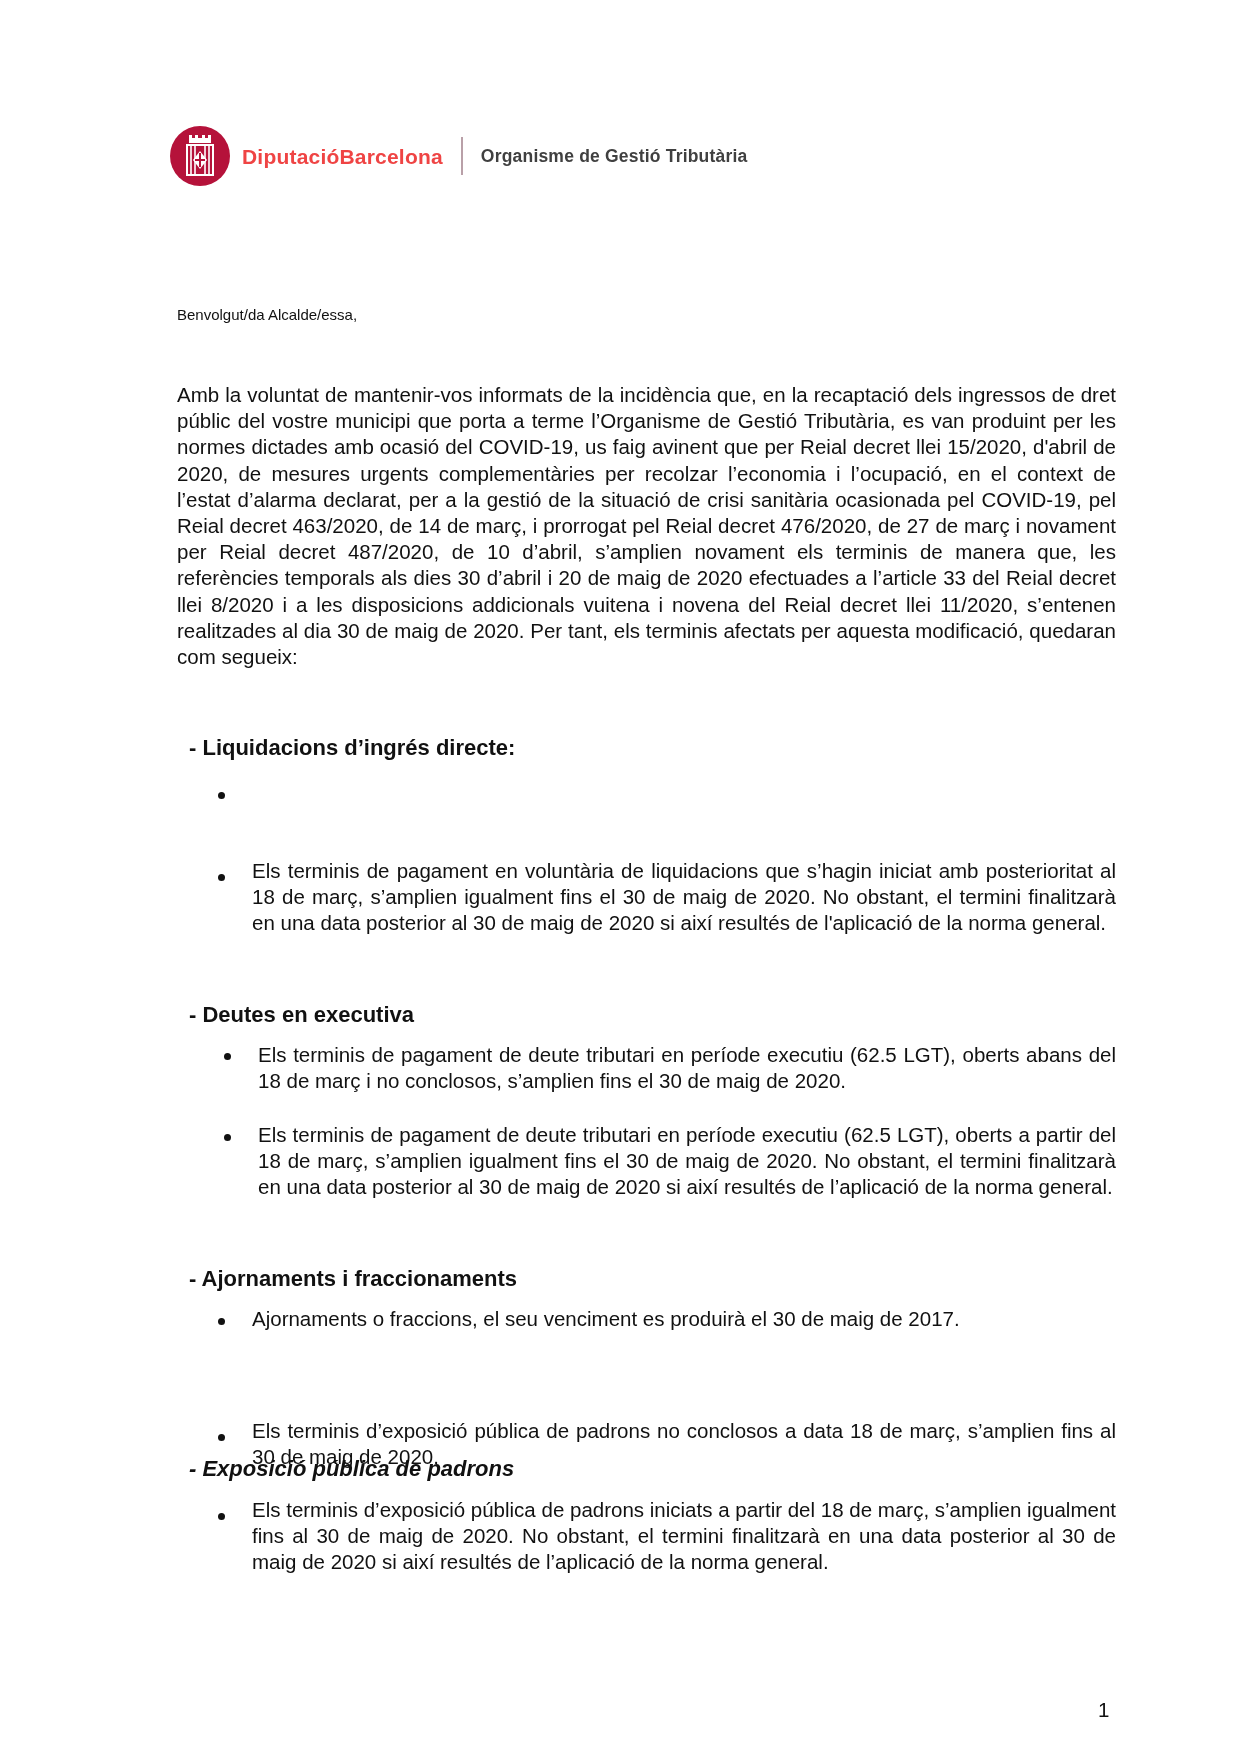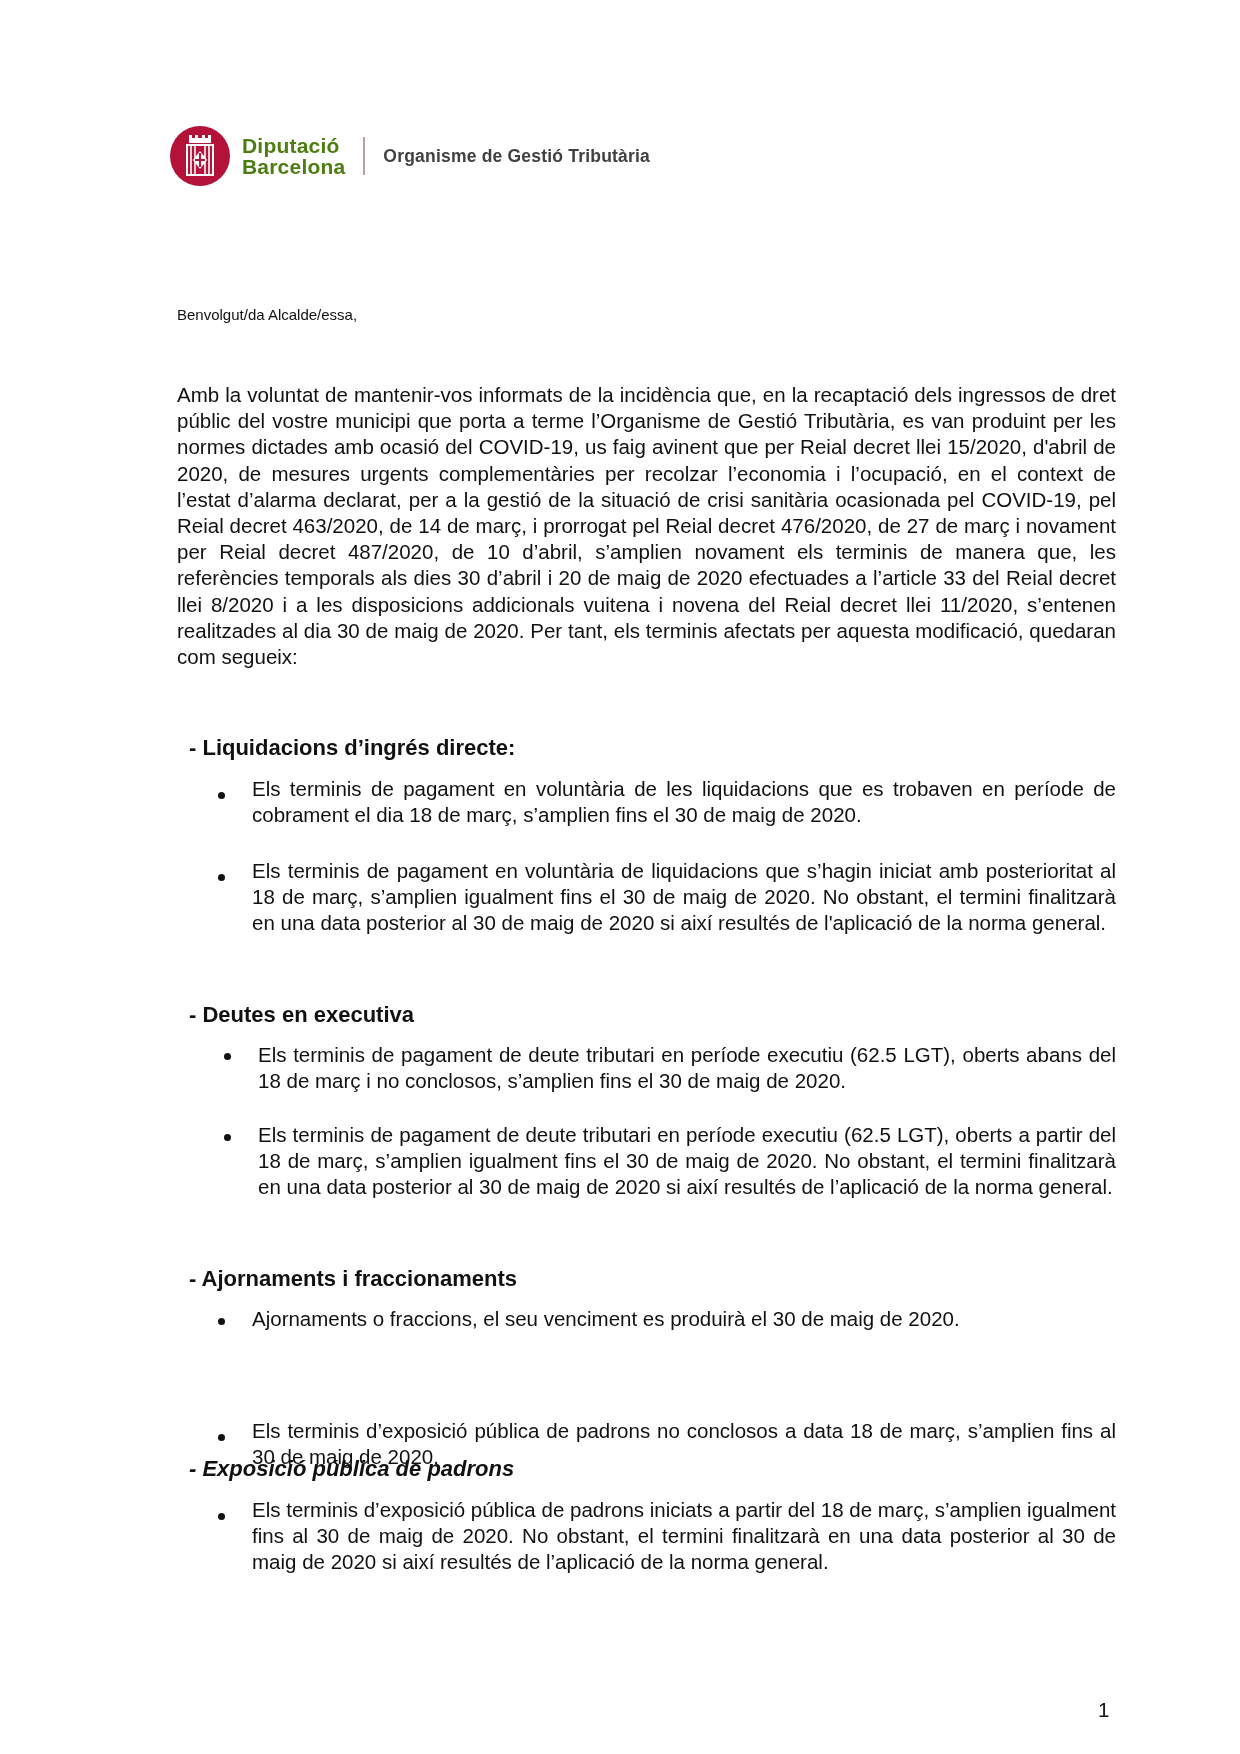--- a/index.html
+++ b/index.html
@@ -35,25 +35,24 @@
       height: 60px;
       border-radius: 50%;
       background: #b5123a;
       position: relative;
       flex: 0 0 auto;
     }
     .logo-seal svg { position: absolute; left: 0; top: 0; }
     .brand-name {
       margin-left: 12px;
       display: flex;
-      flex-direction: column;
       line-height: 21px;
       font-weight: bold;
       font-size: 21px;
-      color: #4d7c0f;
+      color: #ef4444;
       letter-spacing: 0.2px;
     }
     .brand-divider {
       width: 2px;
       height: 38px;
       background: #b9a0a8;
       margin-left: 18px;
       margin-right: 18px;
     }
     .org-name {
@@ -146,37 +145,36 @@
     <div class="org-name">Organisme de Gestió Tributària</div>
   </div>
 
   <div class="salutation">Benvolgut/da Alcalde/essa,</div>
 
   <p class="intro">Amb la voluntat de mantenir-vos informats de la incidència que, en la recaptació dels ingressos de dret públic del vostre municipi que porta a terme l’Organisme de Gestió Tributària, es van produint per les normes dictades amb ocasió del COVID-19, us faig avinent que per Reial decret llei 15/2020, d'abril de 2020, de mesures urgents complementàries per recolzar l’economia i l’ocupació, en el context de l’estat d’alarma declarat, per a la gestió de la situació de crisi sanitària ocasionada pel COVID-19, pel Reial decret 463/2020, de 14 de març, i prorrogat pel Reial decret 476/2020, de 27 de març i novament per Reial decret 487/2020, de 10 d’abril, s’amplien novament els terminis de manera que, les referències temporals als dies 30 d’abril i 20 de maig de 2020 efectuades a l’article 33 del Reial decret llei 8/2020 i a les disposicions addicionals vuitena i novena del Reial decret llei 11/2020, s’entenen realitzades al dia 30 de maig de 2020. Per tant, els terminis afectats per aquesta modificació, quedaran com segueix:</p>
 
   <p class="section-heading" style="top:723px;">- Liquidacions d’ingrés directe:</p>
 
   <span class="bullet-dot" style="left:218px; top:792px;"></span>
-  <p class="bullet" style="left:252px; top:776px;">Els terminis de pagament en voluntària de les liquidacions que es trobaven en període de cobrament el dia 18 de març, s’amplien fins el 30 de maig de 2020.</p>
 
   <span class="bullet-dot" style="left:218px; top:874px;"></span>
   <p class="bullet" style="left:252px; top:858px;">Els terminis de pagament en voluntària de liquidacions que s’hagin iniciat amb posterioritat al 18 de març, s’amplien igualment fins el 30 de maig de 2020. No obstant, el termini finalitzarà en una data posterior al 30 de maig de 2020 si així resultés de l'aplicació de la norma general.</p>
 
   <p class="section-heading" style="top:990px;">- Deutes en executiva</p>
 
   <span class="bullet-dot" style="left:224px; top:1053px;"></span>
   <p class="bullet" style="left:258px; top:1042px; width:858px;">Els terminis de pagament de deute tributari en període executiu (62.5 LGT), oberts abans del 18 de març i no conclosos, s’amplien fins el 30 de maig de 2020.</p>
 
   <span class="bullet-dot" style="left:224px; top:1134px;"></span>
   <p class="bullet" style="left:258px; top:1122px; width:858px;">Els terminis de pagament de deute tributari en període executiu (62.5 LGT), oberts a partir del 18 de març, s’amplien igualment fins el 30 de maig de 2020. No obstant, el termini finalitzarà en una data posterior al 30 de maig de 2020 si així resultés de l’aplicació de la norma general.</p>
 
   <p class="section-heading" style="top:1254px;">- Ajornaments i fraccionaments</p>
 
   <span class="bullet-dot" style="left:218px; top:1318px;"></span>
-  <p class="bullet" style="left:252px; top:1306px;">Ajornaments o fraccions, el seu venciment es produirà el 30 de maig de 2020.</p>
+  <p class="bullet" style="left:252px; top:1306px;">Ajornaments o fraccions, el seu venciment es produirà el 30 de maig de 2017.</p>
 
   <p class="section-heading" style="top:1444px;font-style:italic;">- Exposició pública de padrons</p>
 
   <span class="bullet-dot" style="left:218px; top:1434px;"></span>
   <p class="bullet" style="left:252px; top:1418px;">Els terminis d’exposició pública de padrons no conclosos a data 18 de març, s’amplien fins al 30 de maig de 2020.</p>
 
   <span class="bullet-dot" style="left:218px; top:1513px;"></span>
   <p class="bullet" style="left:252px; top:1497px;">Els terminis d’exposició pública de padrons iniciats a partir del 18 de març, s’amplien igualment fins al 30 de maig de 2020. No obstant, el termini finalitzarà en una data posterior al 30 de maig de 2020 si així resultés de l’aplicació de la norma general.</p>
 
   <div class="page-number">1</div>

